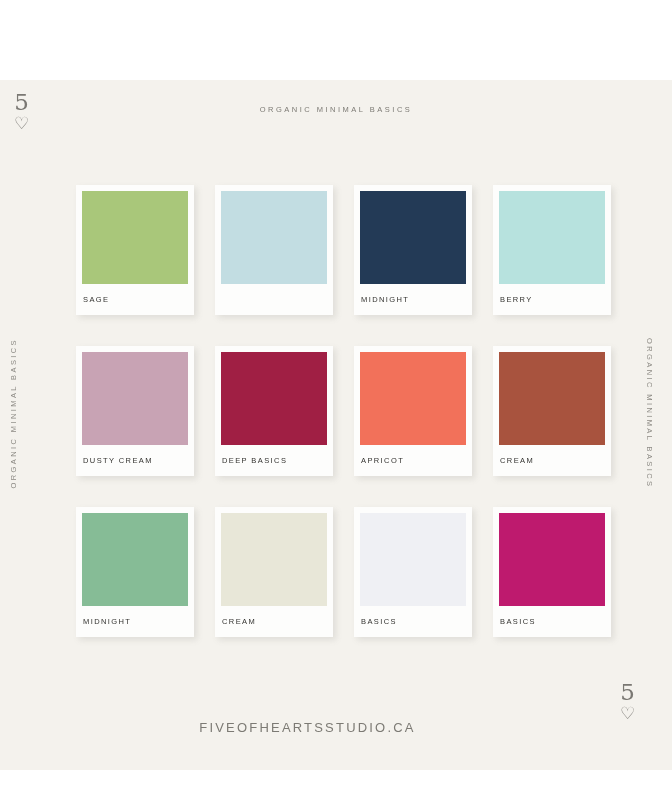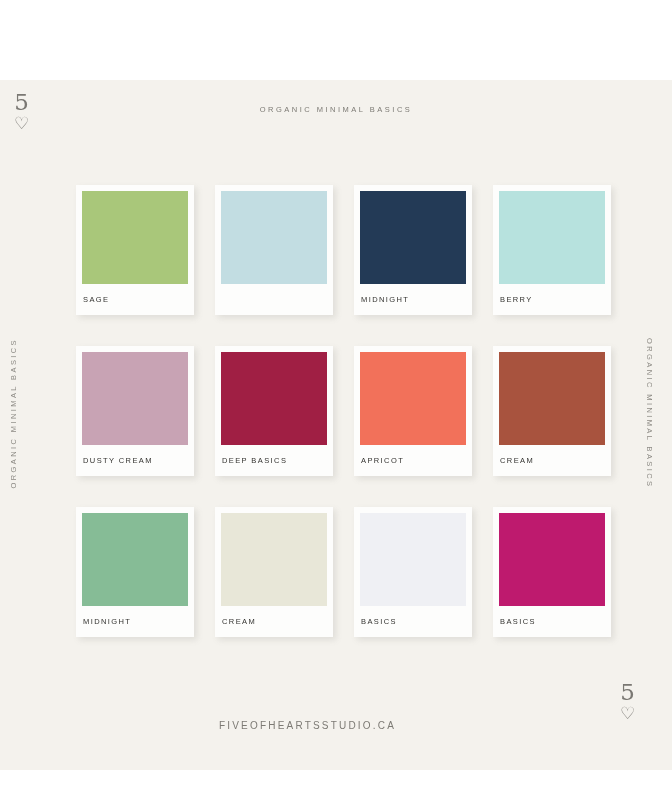--- a/index.html
+++ b/index.html
@@ -70,21 +70,21 @@
     font-family: "Liberation Sans", sans-serif;
   }
 
   
   #footer-text {
     position: absolute;
     left: 0;
     top: 640px;
     width: 615px;
     text-align: center;
-    font-size: 10px;
+    font-size: 13px;
     letter-spacing: 2.2px;
     color: #7c7a74;
   }
 
   
   .side-label {
     position: absolute;
     font-size: 7.5px;
     letter-spacing: 2.4px;
     color: #8d8b85;

